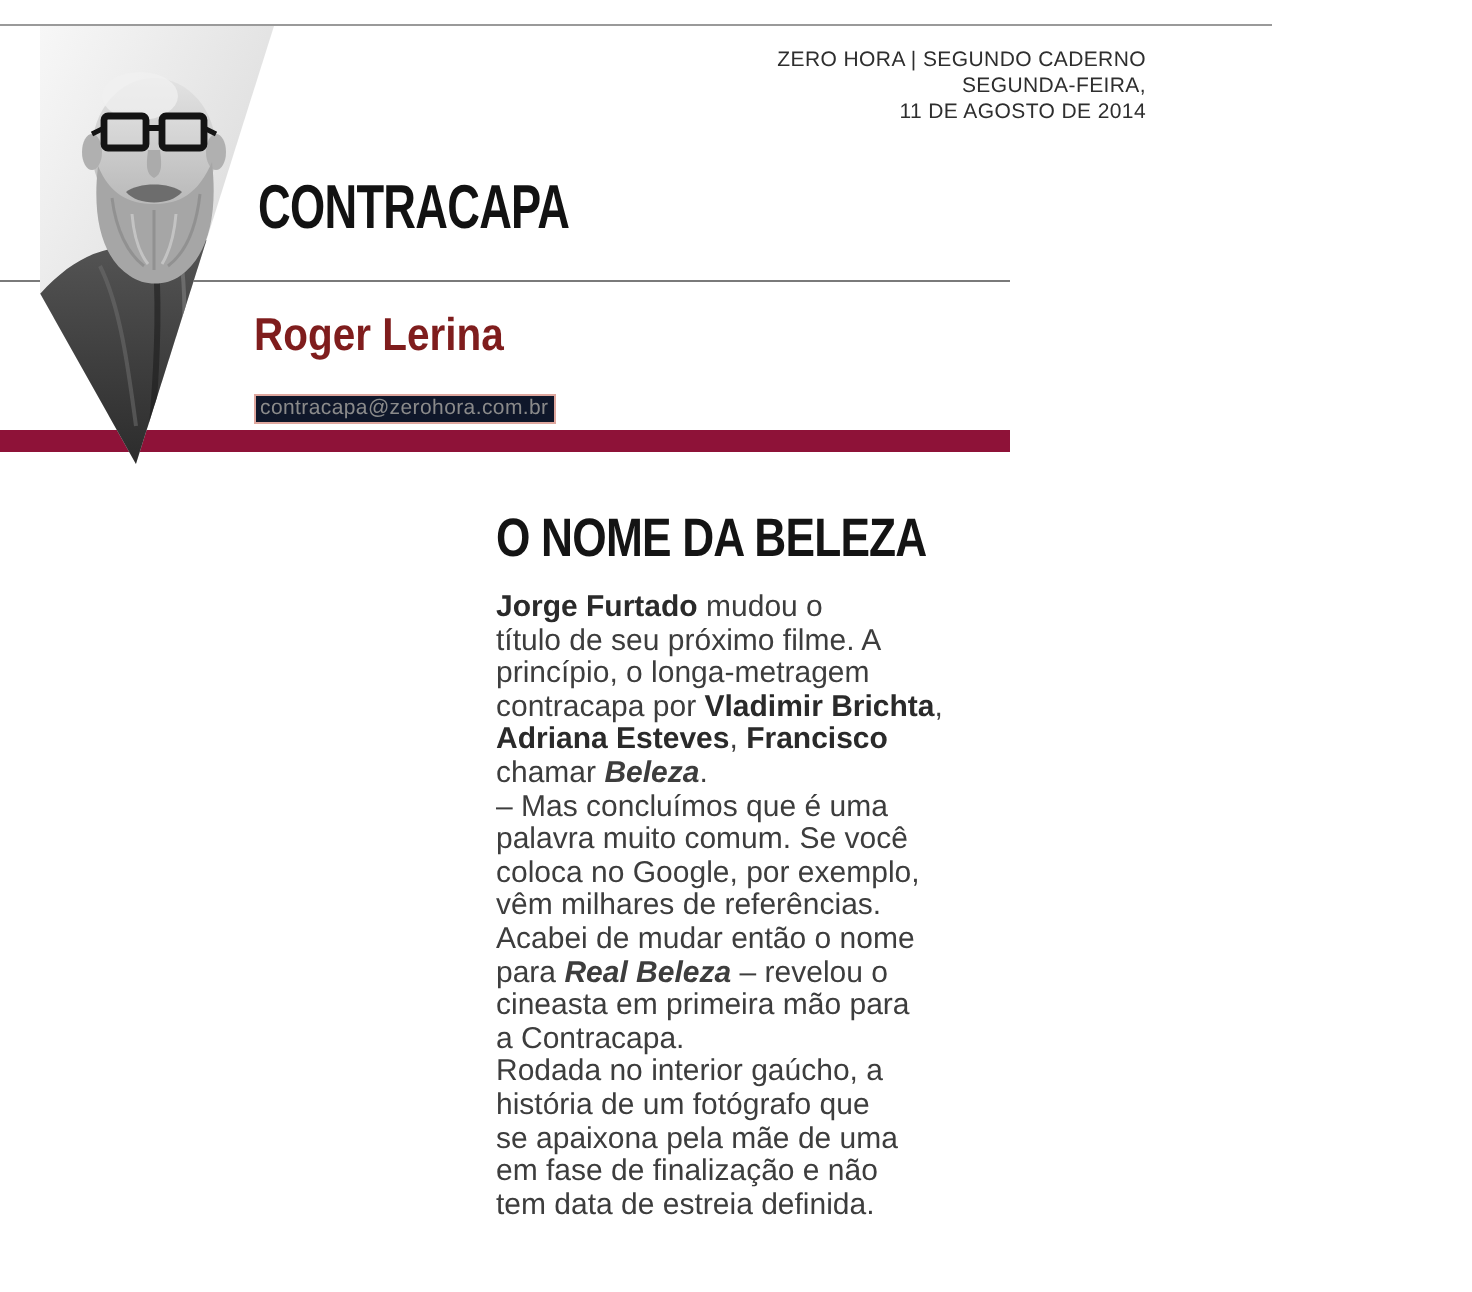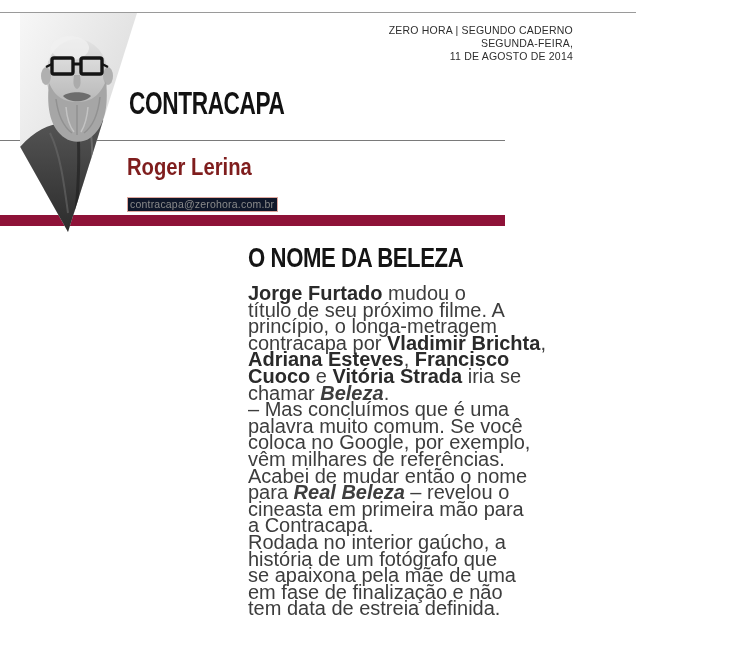--- a/index.html
+++ b/index.html
@@ -45,27 +45,27 @@
   .author-name .cond{transform:scaleX(.88);}
   .author-email{
     position:absolute;left:127px;top:165px;
     display:inline-block;
     border:1px solid #dfa79e;
     padding:0 3px 1px 2px;
     font-size:10.5px;line-height:12px;color:#8a8a8a;letter-spacing:.2px;
     text-decoration:none;cursor:pointer;background:#0f172a;margin-top:32px;
   }
   
-  .article{position:absolute;left:248px;top:245px;width:260px;}
+  .article{position:absolute;left:248px;top:256px;width:260px;}
   .article-headline{
     font-size:27px;font-weight:bold;color:#141414;letter-spacing:-.5px;line-height:1;
     margin:0 0 13px 0;
   }
   .article-headline .cond{transform:scaleX(.82);}
-  .article-body{font-size:20px;line-height:16.6px;color:#3d3d3d;}
+  .article-body{font-size:15px;line-height:16.6px;color:#3d3d3d;}
   .article-body .aline{white-space:nowrap;}
   .article-body .b{font-weight:bold;color:#2a2a2a;}
   .article-body .i{font-style:italic;font-weight:bold;}
 </style>
 </head>
 <body>
 
 <div class="page">
 
   <div class="top-rule"></div>
@@ -141,21 +141,20 @@
   <div class="article">
     <div class="article-headline">
       <span class="cond">O NOME DA BELEZA</span>
     </div>
     <div class="article-body">
         <div class="aline"><span class="b">Jorge Furtado</span><span> mudou o</span></div>
         <div class="aline"><span>título de seu próximo filme. A</span></div>
         <div class="aline"><span>princípio, o longa-metragem</span></div>
         <div class="aline"><span>contracapa por </span><span class="b">Vladimir Brichta</span><span>,</span></div>
         <div class="aline"><span class="b">Adriana Esteves</span><span>, </span><span class="b">Francisco</span></div>
-        <div class="aline"><span class="b">Cuoco</span><span> e </span><span class="b">Vitória Strada</span><span> iria se</span></div>
         <div class="aline"><span>chamar </span><span class="i">Beleza</span><span>.</span></div>
         <div class="aline"><span>– Mas concluímos que é uma</span></div>
         <div class="aline"><span>palavra muito comum. Se você</span></div>
         <div class="aline"><span>coloca no Google, por exemplo,</span></div>
         <div class="aline"><span>vêm milhares de referências.</span></div>
         <div class="aline"><span>Acabei de mudar então o nome</span></div>
         <div class="aline"><span>para </span><span class="i">Real Beleza</span><span> – revelou o</span></div>
         <div class="aline"><span>cineasta em primeira mão para</span></div>
         <div class="aline"><span>a Contracapa.</span></div>
         <div class="aline"><span>Rodada no interior gaúcho, a</span></div>

